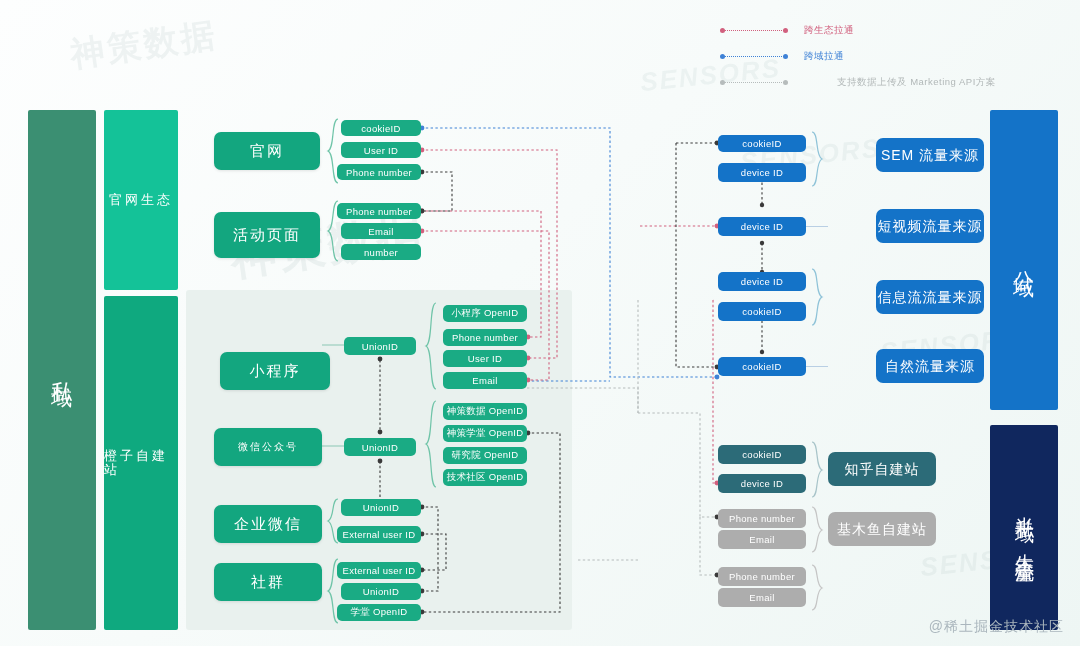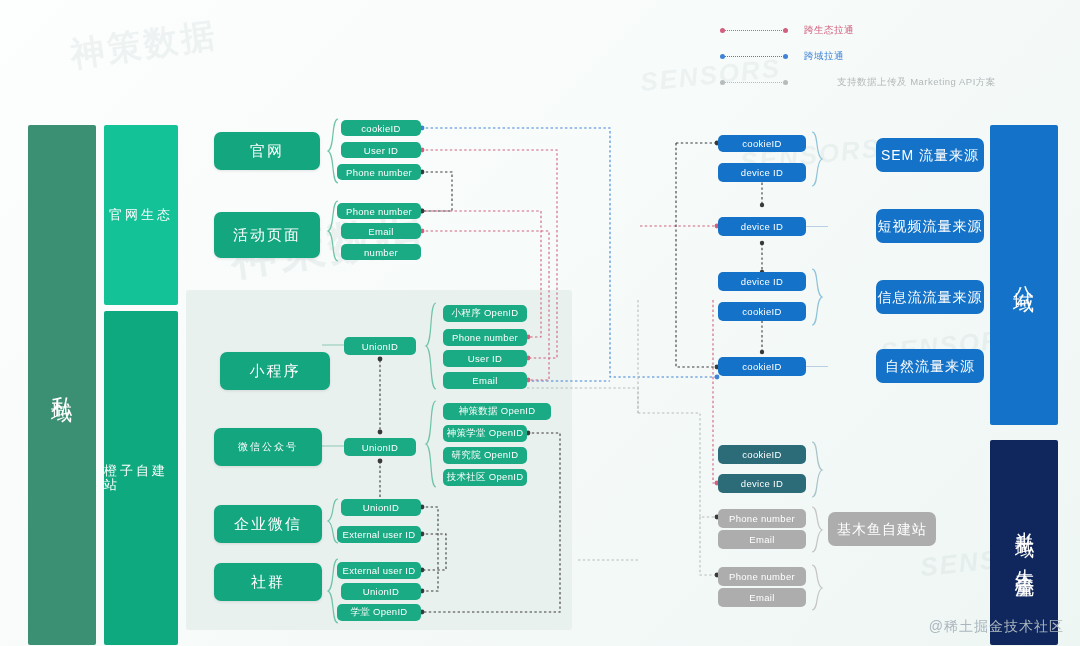--- a/index.html
+++ b/index.html
@@ -16,21 +16,21 @@
 
   
   .wm{position:absolute;color:rgba(120,150,150,.10);font-size:34px;font-weight:700;
       letter-spacing:3px;pointer-events:none;user-select:none;white-space:nowrap;}
   .wm2{position:absolute;color:rgba(120,150,150,.09);font-size:26px;font-weight:700;
       letter-spacing:2px;pointer-events:none;user-select:none;white-space:nowrap;
       font-style:italic;}
 
   
   .band{position:absolute;display:flex;align-items:center;justify-content:center;
-        border-radius:2px;color:#fff;margin-top:15px;}
+        border-radius:2px;color:#fff;}
   .band span{writing-mode:vertical-rl;text-orientation:upright;
         font-size:21px;letter-spacing:6px;line-height:1.1;}
   .band-sm span{font-size:13px;letter-spacing:3px;writing-mode:horizontal-tb;
         text-orientation:mixed;}
 
   
   .mintbox{position:absolute;background:#e9f1ee;border-radius:3px;}
 
   
   .node{position:absolute;display:flex;align-items:center;justify-content:center;
@@ -300,21 +300,21 @@
     <span style="font-size:10px;">微信公众号</span>
   </div>
   <div class="pill pill-g" style="left:344px;top:438px;width:72px;height:18px;">
     <span>UnionID</span>
   </div>
   <div class="brace" style="left:424px;top:400px;width:14px;height:88px;">
     <svg width="14" height="88" viewBox="0 0 14 88">
         <path d="M12 1 C5 1 9 41 2 44 C9 47 5 87 12 87" fill="none" stroke="#6fc4a8" stroke-width="1.2"></path>
       </svg>
   </div>
-  <div class="pill pill-g" style="left:443px;top:403px;width:108px;height:17px;">
+  <div class="pill pill-g" style="left:443px;top:403px;width:84px;height:17px;">
     <span>神策数据 OpenID</span>
   </div>
   <div class="pill pill-g" style="left:443px;top:425px;width:84px;height:17px;">
     <span>神策学堂 OpenID</span>
   </div>
   <div class="pill pill-g" style="left:443px;top:447px;width:84px;height:17px;">
     <span>研究院 OpenID</span>
   </div>
   <div class="pill pill-g" style="left:443px;top:469px;width:84px;height:17px;">
     <span>技术社区 OpenID</span>
@@ -413,20 +413,23 @@
     <span>cookieID</span>
   </div>
   <div class="pill pill-t" style="left:718px;top:474px;width:88px;height:19px;">
     <span>device ID</span>
   </div>
   <div class="brace" style="left:810px;top:441px;width:14px;height:57px;transform:scaleX(-1);">
     <svg width="14" height="57" viewBox="0 0 14 57">
         <path d="M12 1 C5 1 9 26 2 29 C9 32 5 56 12 56" fill="none" stroke="#a8c4c9" stroke-width="1.2"></path>
       </svg>
   </div>
+  <div class="node node-t" style="left:828px;top:452px;width:108px;height:34px;">
+    <span>知乎自建站</span>
+  </div>
 
   
   <div class="pill pill-gr" style="left:718px;top:509px;width:88px;height:19px;">
     <span>Phone number</span>
   </div>
   <div class="pill pill-gr" style="left:718px;top:530px;width:88px;height:19px;">
     <span>Email</span>
   </div>
   <div class="brace" style="left:810px;top:506px;width:14px;height:47px;transform:scaleX(-1);">
     <svg width="14" height="47" viewBox="0 0 14 47">

